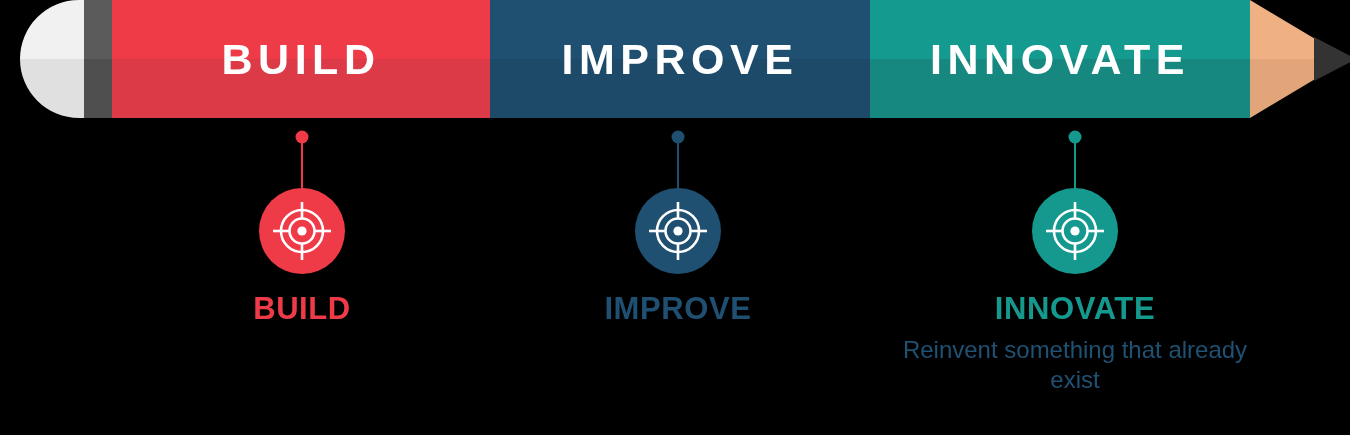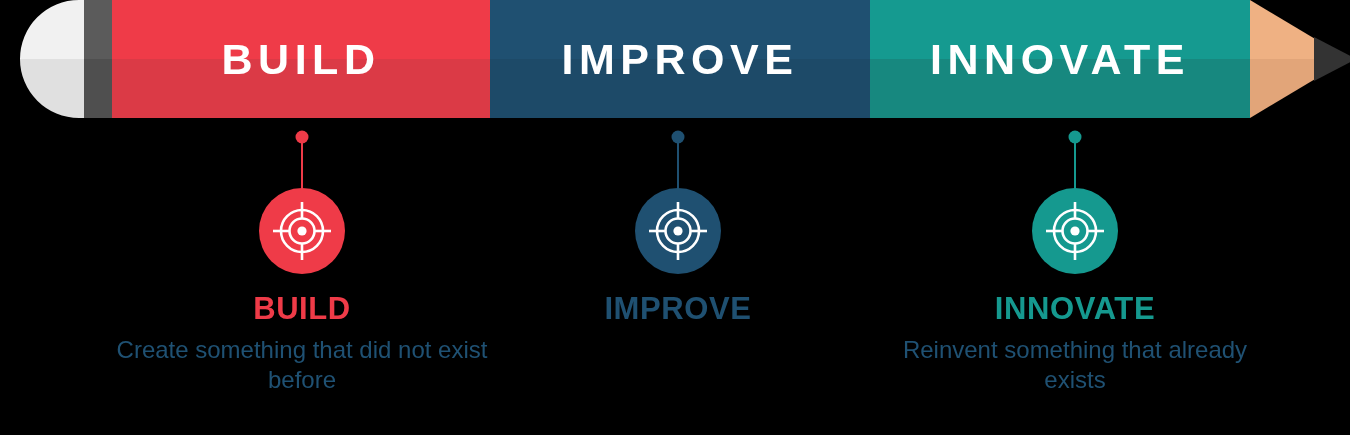--- a/index.html
+++ b/index.html
@@ -169,21 +169,20 @@
           <circle cx="31" cy="31" r="12.5"></circle>
           <line x1="31" y1="2" x2="31" y2="19"></line>
           <line x1="31" y1="43" x2="31" y2="60"></line>
           <line x1="2" y1="31" x2="19" y2="31"></line>
           <line x1="43" y1="31" x2="60" y2="31"></line>
         </g>
         <circle cx="31" cy="31" r="4.6" fill="#FFFFFF"></circle>
       </svg>
     </div>
     <div class="stage-title" style="color:#EF3B48">BUILD</div>
-    <div class="stage-desc">Create something that did not exist before</div>
   </div>
 
   <div class="stage stage-improve">
     <div class="connector">
       <svg width="14" height="60" viewBox="0 0 14 60" xmlns="http://www.w3.org/2000/svg">
         <circle cx="7" cy="7" r="6.5" fill="#1F5071"></circle>
         <rect x="6" y="7" width="2" height="53" fill="#1F5071"></rect>
       </svg>
     </div>
     <div class="badge" style="background:#1F5071">
@@ -216,16 +215,16 @@
           <circle cx="31" cy="31" r="12.5"></circle>
           <line x1="31" y1="2" x2="31" y2="19"></line>
           <line x1="31" y1="43" x2="31" y2="60"></line>
           <line x1="2" y1="31" x2="19" y2="31"></line>
           <line x1="43" y1="31" x2="60" y2="31"></line>
         </g>
         <circle cx="31" cy="31" r="4.6" fill="#FFFFFF"></circle>
       </svg>
     </div>
     <div class="stage-title" style="color:#15998F">INNOVATE</div>
-    <div class="stage-desc">Reinvent something that already exists</div>
+    <div class="stage-desc">Reinvent something that already exist</div>
   </div>
 
 </div>
 
 </body></html>

